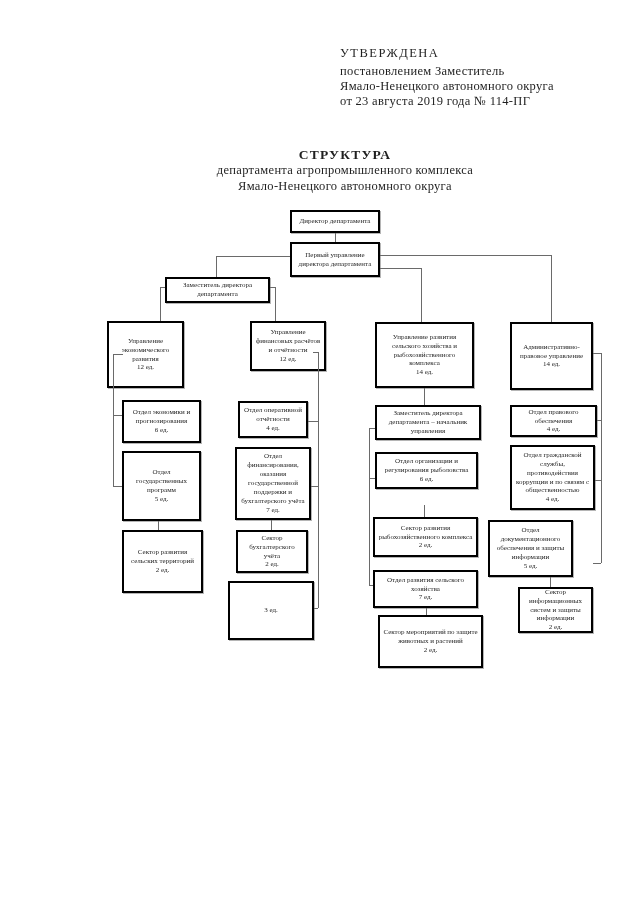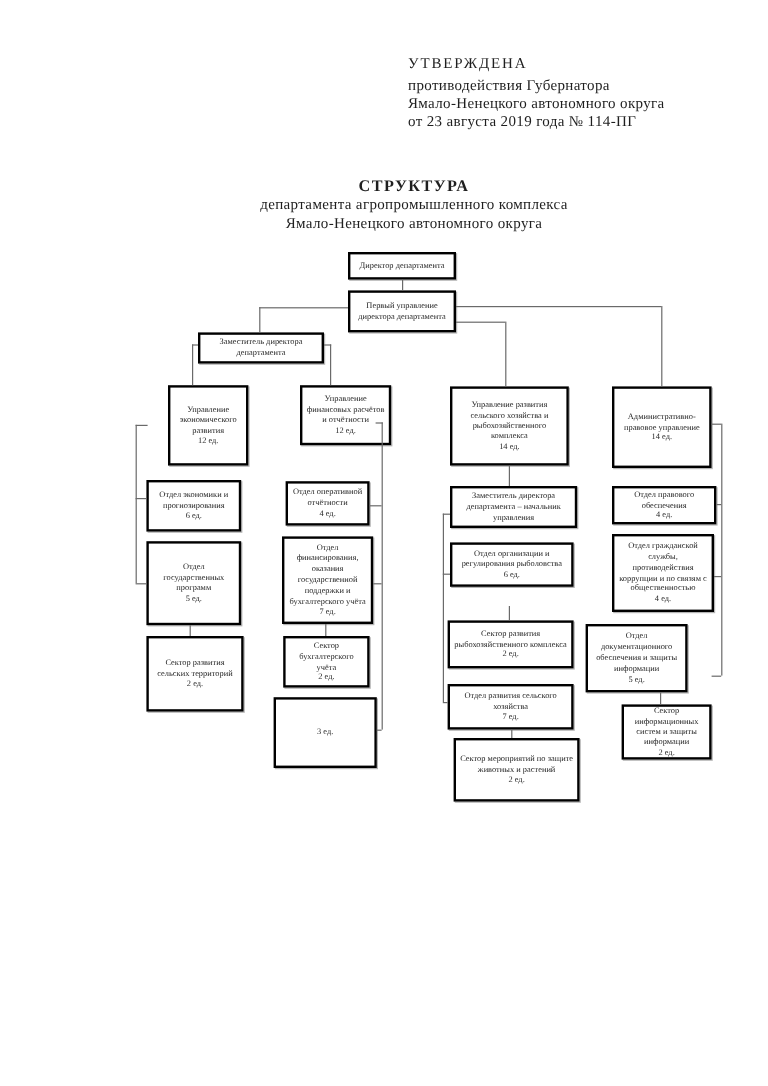--- a/index.html
+++ b/index.html
@@ -23,42 +23,42 @@
   .node .units{display:block;}
   .line{position:absolute;background:#6a6a6a;}
 </style>
 </head>
 <body>
 
 <div class="page">
 
   <div class="approval">
     <div class="stamp">УТВЕРЖДЕНА</div>
-    <div class="doc-line">противодействия Губернатора</div>
+    <div class="doc-line">постановлением Заместитель</div>
     <div class="doc-line">Ямало-Ненецкого автономного округа</div>
     <div class="doc-line">от 23 августа 2019 года № 114-ПГ</div>
   </div>
 
   <div class="title-block">
     <div class="heading">СТРУКТУРА</div>
     <div class="subtitle">департамента агропромышленного комплекса</div>
     <div class="subtitle">Ямало-Ненецкого автономного округа</div>
   </div>
 
   <div class="node" style="left:290px;top:210px;width:90px;height:23px">
     <span>Директор департамента</span>
   </div>
   <div class="node" style="left:290px;top:242px;width:90px;height:35px">
     <span>Первый управление директора департамента</span>
   </div>
   <div class="node" style="left:165px;top:277px;width:105px;height:26px">
     <span>Заместитель директора департамента</span>
   </div>
 
-  <div class="node" style="left:140px;top:321px;width:67px;height:67px">
+  <div class="node" style="left:107px;top:321px;width:77px;height:67px">
     <span>Управление экономического развития</span>
     <span class="units">12 ед.</span>
   </div>
   <div class="node" style="left:250px;top:321px;width:76px;height:50px">
     <span>Управление финансовых расчётов и отчётности</span>
     <span class="units">12 ед.</span>
   </div>
   <div class="node" style="left:375px;top:322px;width:99px;height:66px">
     <span>Управление развития сельского хозяйства и рыбохозяйственного комплекса</span>
     <span class="units">14 ед.</span>

